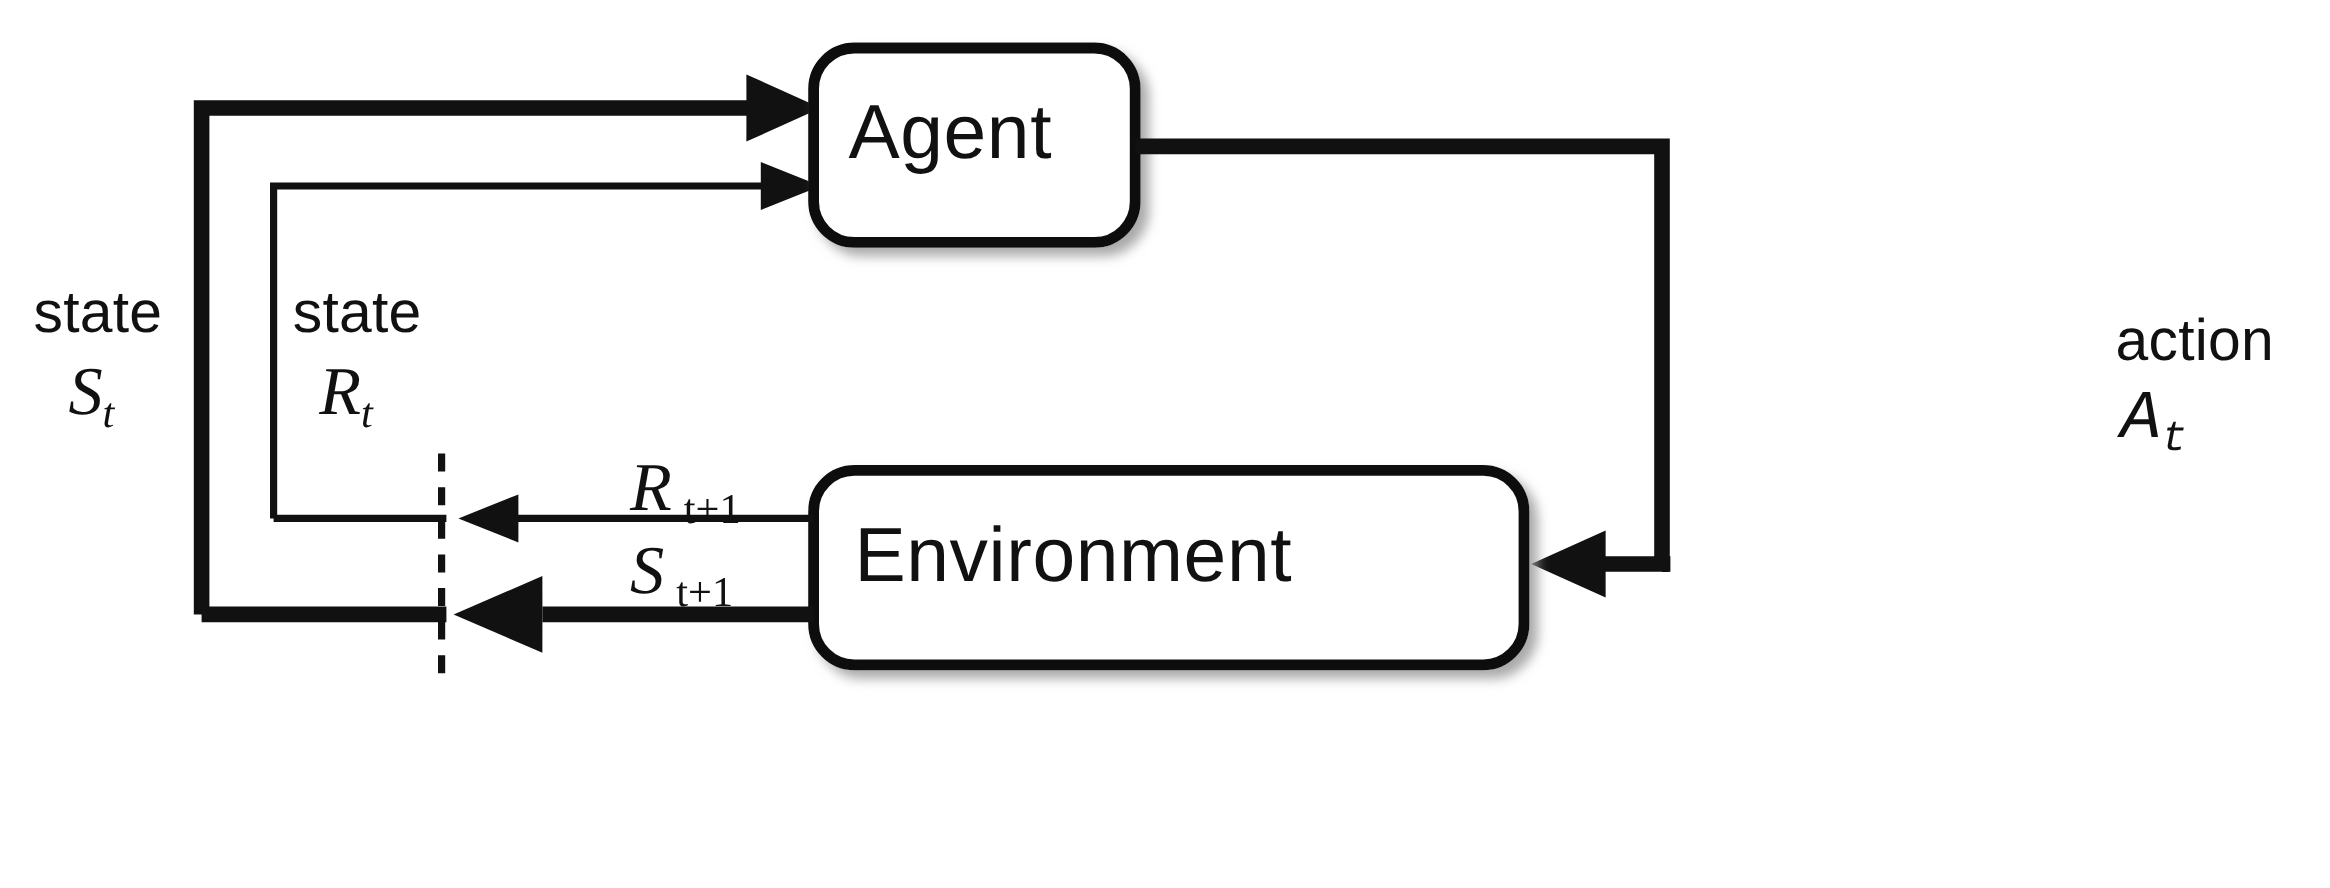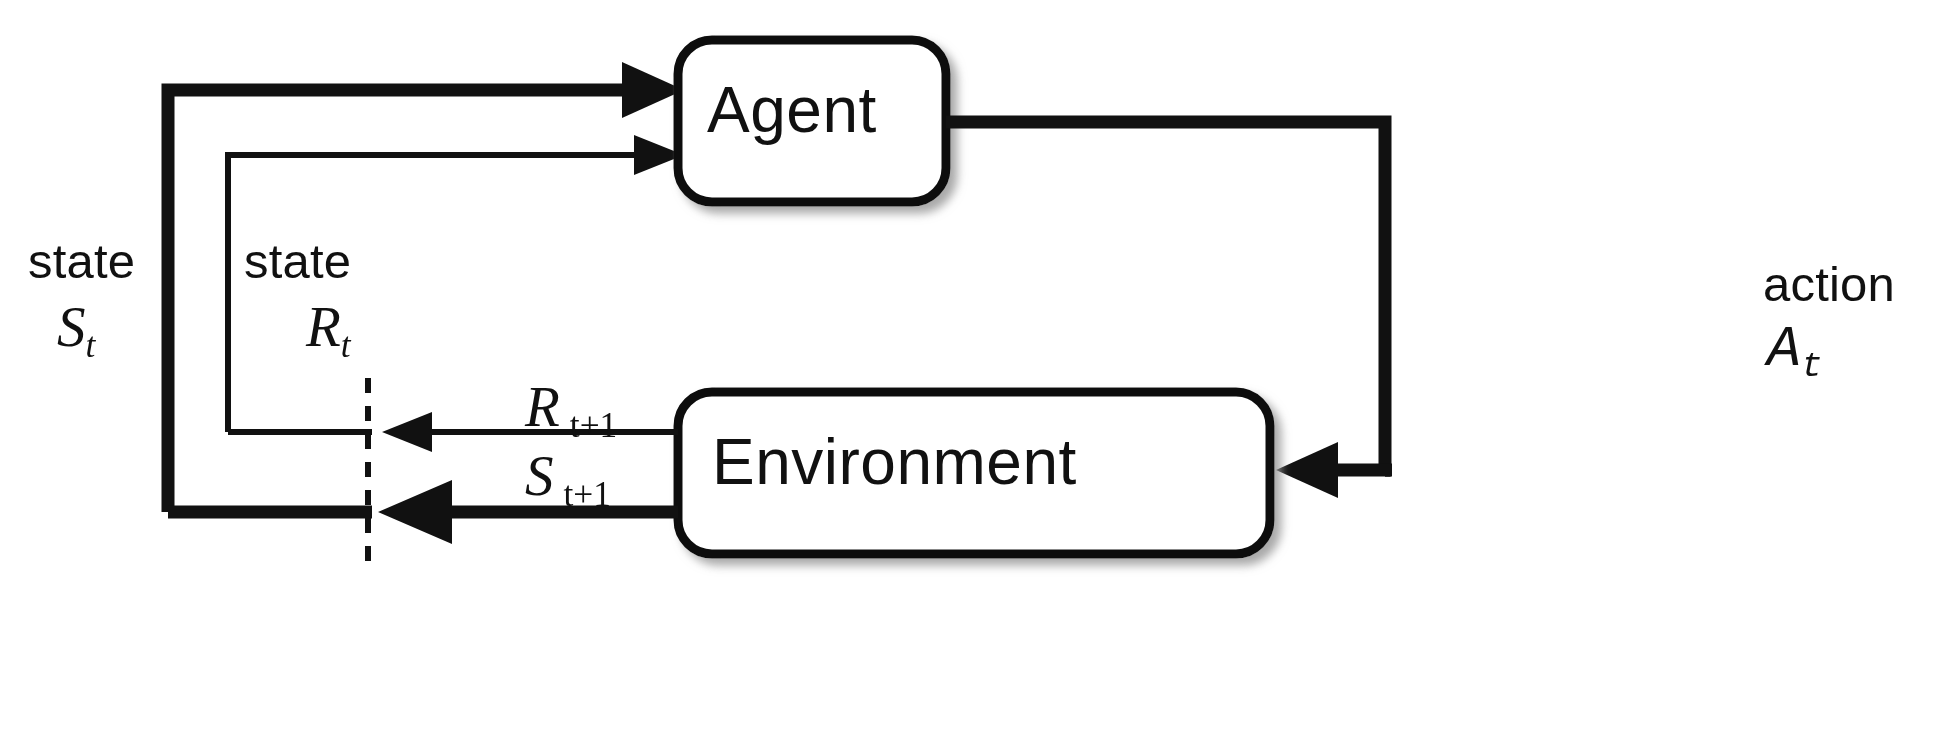--- a/index.html
+++ b/index.html
@@ -132,21 +132,21 @@
   </svg>
 
   <div class="node-label box-title" style="left:707px; top:78px;">Agent</div>
 
   <div class="node-label box-title" style="left:712px; top:430px;">Environment</div>
 
   <div class="node-label side-word" style="left:28px; top:237px;">state</div>
   <div class="math" style="position:absolute; left:57px; top:298px;"><span>S</span><sub class="sub">t</sub></div>
 
   <div class="node-label side-word" style="left:244px; top:237px;">state</div>
-  <div class="math" style="position:absolute; left:266px; top:298px;margin-left:40px;"><span>R</span><sub class="sub">t</sub></div>
+  <div class="math" style="position:absolute; left:266px; top:298px;"><span>R</span><sub class="sub">t</sub></div>
 
   <div class="node-label side-word" style="left:1735px; top:260px;margin-left:28px;">action</div>
   <div class="math" style="position:absolute; left:1767px; top:322px;font-family:Liberation Mono, monospace;"><span>A</span><sub class="sub">t</sub></div>
 
   <div class="math" style="position:absolute; left:525px; top:378px;"><span>R</span><sub class="subplain">t+1</sub></div>
 
   <div class="math" style="position:absolute; left:525px; top:447px;"><span>S</span><sub class="subplain">t+1</sub></div>
 
 </div>
 

